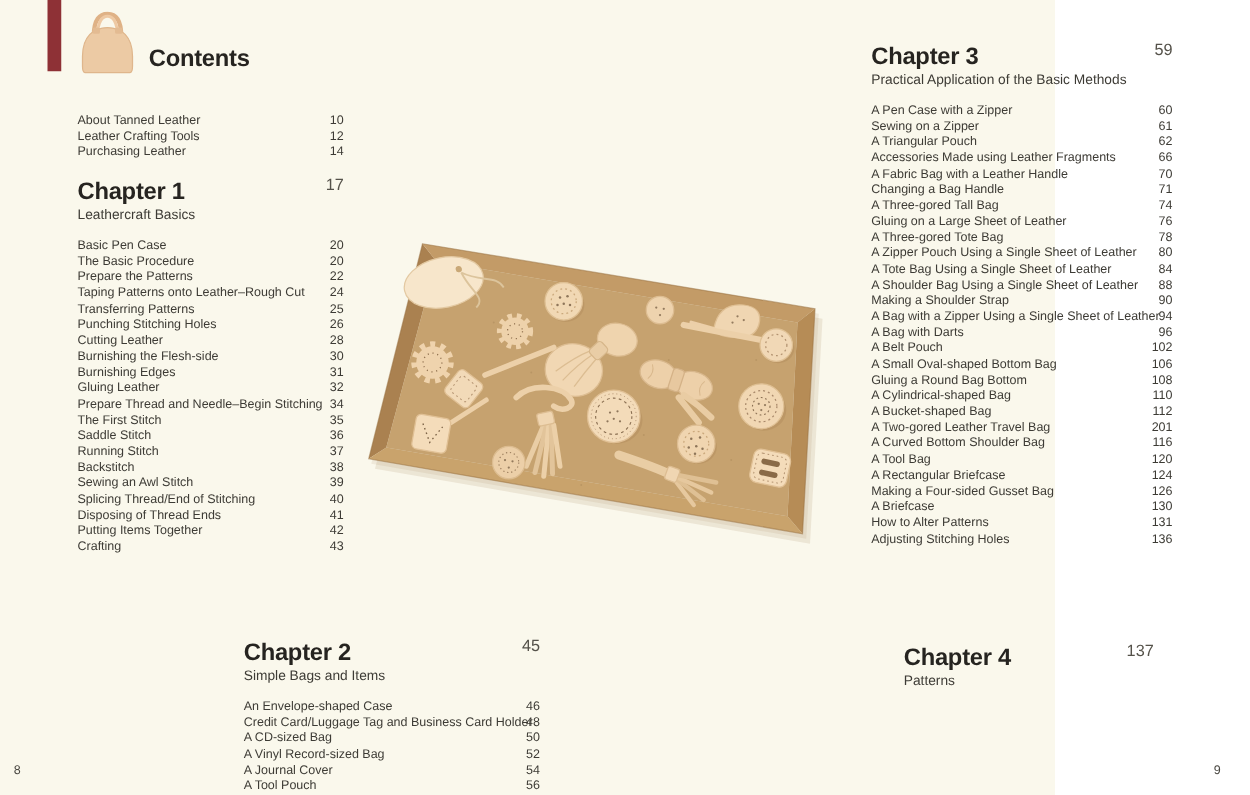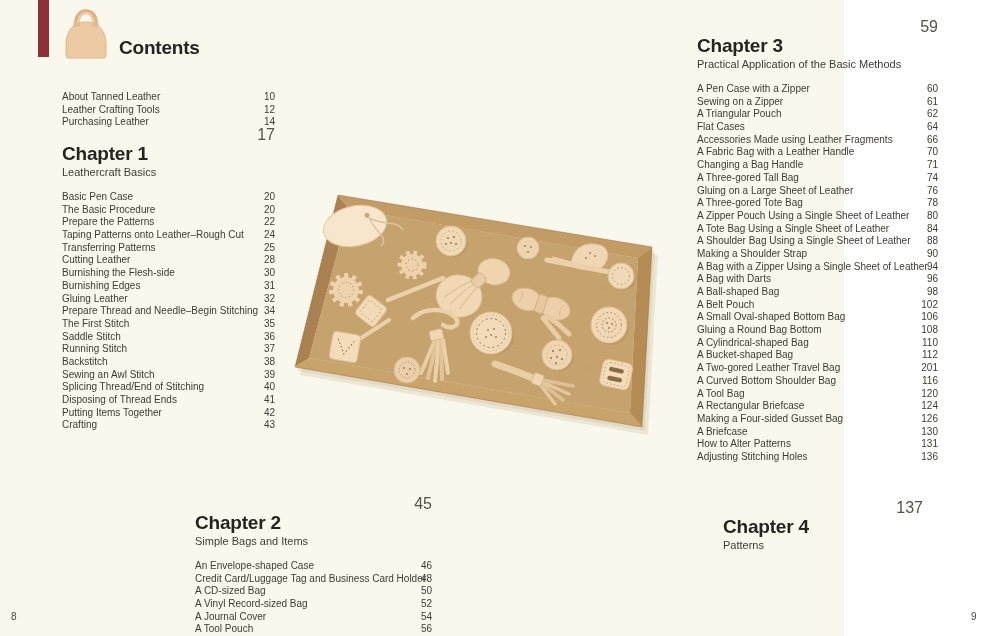--- a/index.html
+++ b/index.html
@@ -12,21 +12,21 @@
           background:var(--accent,#8e3136);}
   .bag{position:absolute;left:63px;top:9px;width:46px;height:52px;}
   .contents-title{position:absolute;left:119px;top:37px;margin:0;
           font-size:19px;line-height:22px;font-weight:bold;color:#262420;
           letter-spacing:-.2px;}
 
   .block{position:absolute;}
   .chap-head{position:relative;padding-right:26px;}
   .chap-title{font-size:19px;line-height:22px;font-weight:bold;color:#262420;
           letter-spacing:-.2px;display:inline-block;}
-  .chap-page{position:absolute;right:0;bottom:21px;font-size:16px;color:#55524a;}
+  .chap-page{position:absolute;right:0;bottom:10px;font-size:13px;color:#55524a;}
   .chap-sub{font-size:11px;line-height:13px;margin-top:1px;color:#3d3b35;}
   .toc{margin-top:12px;}
   .row{position:relative;height:12.7px;line-height:12.7px;padding-right:22px;
           font-size:10px;}
   .lbl{white-space:nowrap;display:inline-block;}
   .pg{position:absolute;right:0;top:0;line-height:12.7px;}
 
   #intro{left:62px;top:91px;width:213px;}
   #ch1{left:62px;top:143px;width:213px;}
   #ch2{left:195px;top:488px;width:237px;margin-top:24px;}
@@ -67,20 +67,21 @@
       <span class="chap-title">Chapter 1</span>
       <span class="chap-page">17</span>
     </div>
     <div class="chap-sub">Leathercraft Basics</div>
     <div class="toc">
         <div class="row"><span class="lbl">Basic Pen Case</span><span class="pg">20</span></div>
         <div class="row"><span class="lbl">The Basic Procedure</span><span class="pg">20</span></div>
         <div class="row"><span class="lbl">Prepare the Patterns</span><span class="pg">22</span></div>
         <div class="row"><span class="lbl">Taping Patterns onto Leather–Rough Cut</span><span class="pg">24</span></div>
         <div class="row"><span class="lbl">Transferring Patterns</span><span class="pg">25</span></div>
+        <div class="row"><span class="lbl">Punching Stitching Holes</span><span class="pg">26</span></div>
         <div class="row"><span class="lbl">Cutting Leather</span><span class="pg">28</span></div>
         <div class="row"><span class="lbl">Burnishing the Flesh-side</span><span class="pg">30</span></div>
         <div class="row"><span class="lbl">Burnishing Edges</span><span class="pg">31</span></div>
         <div class="row"><span class="lbl">Gluing Leather</span><span class="pg">32</span></div>
         <div class="row"><span class="lbl">Prepare Thread and Needle–Begin Stitching</span><span class="pg">34</span></div>
         <div class="row"><span class="lbl">The First Stitch</span><span class="pg">35</span></div>
         <div class="row"><span class="lbl">Saddle Stitch</span><span class="pg">36</span></div>
         <div class="row"><span class="lbl">Running Stitch</span><span class="pg">37</span></div>
         <div class="row"><span class="lbl">Backstitch</span><span class="pg">38</span></div>
         <div class="row"><span class="lbl">Sewing an Awl Stitch</span><span class="pg">39</span></div>
@@ -110,34 +111,32 @@
   <div id="ch3" class="block">
     <div class="chap-head">
       <span class="chap-title">Chapter 3</span>
       <span class="chap-page">59</span>
     </div>
     <div class="chap-sub">Practical Application of the Basic Methods</div>
     <div class="toc">
         <div class="row"><span class="lbl">A Pen Case with a Zipper</span><span class="pg">60</span></div>
         <div class="row"><span class="lbl">Sewing on a Zipper</span><span class="pg">61</span></div>
         <div class="row"><span class="lbl">A Triangular Pouch</span><span class="pg">62</span></div>
-        <div class="row"><span class="lbl">Flat Cases</span><span class="pg">64</span></div>
         <div class="row"><span class="lbl">Accessories Made using Leather Fragments</span><span class="pg">66</span></div>
         <div class="row"><span class="lbl">A Fabric Bag with a Leather Handle</span><span class="pg">70</span></div>
         <div class="row"><span class="lbl">Changing a Bag Handle</span><span class="pg">71</span></div>
         <div class="row"><span class="lbl">A Three-gored Tall Bag</span><span class="pg">74</span></div>
         <div class="row"><span class="lbl">Gluing on a Large Sheet of Leather</span><span class="pg">76</span></div>
         <div class="row"><span class="lbl">A Three-gored Tote Bag</span><span class="pg">78</span></div>
         <div class="row"><span class="lbl">A Zipper Pouch Using a Single Sheet of Leather</span><span class="pg">80</span></div>
         <div class="row"><span class="lbl">A Tote Bag Using a Single Sheet of Leather</span><span class="pg">84</span></div>
         <div class="row"><span class="lbl">A Shoulder Bag Using a Single Sheet of Leather</span><span class="pg">88</span></div>
         <div class="row"><span class="lbl">Making a Shoulder Strap</span><span class="pg">90</span></div>
         <div class="row"><span class="lbl">A Bag with a Zipper Using a Single Sheet of Leather</span><span class="pg">94</span></div>
         <div class="row"><span class="lbl">A Bag with Darts</span><span class="pg">96</span></div>
-        <div class="row"><span class="lbl">A Ball-shaped Bag</span><span class="pg">98</span></div>
         <div class="row"><span class="lbl">A Belt Pouch</span><span class="pg">102</span></div>
         <div class="row"><span class="lbl">A Small Oval-shaped Bottom Bag</span><span class="pg">106</span></div>
         <div class="row"><span class="lbl">Gluing a Round Bag Bottom</span><span class="pg">108</span></div>
         <div class="row"><span class="lbl">A Cylindrical-shaped Bag</span><span class="pg">110</span></div>
         <div class="row"><span class="lbl">A Bucket-shaped Bag</span><span class="pg">112</span></div>
         <div class="row"><span class="lbl">A Two-gored Leather Travel Bag</span><span class="pg">201</span></div>
         <div class="row"><span class="lbl">A Curved Bottom Shoulder Bag</span><span class="pg">116</span></div>
         <div class="row"><span class="lbl">A Tool Bag</span><span class="pg">120</span></div>
         <div class="row"><span class="lbl">A Rectangular Briefcase</span><span class="pg">124</span></div>
         <div class="row"><span class="lbl">Making a Four-sided Gusset Bag</span><span class="pg">126</span></div>

